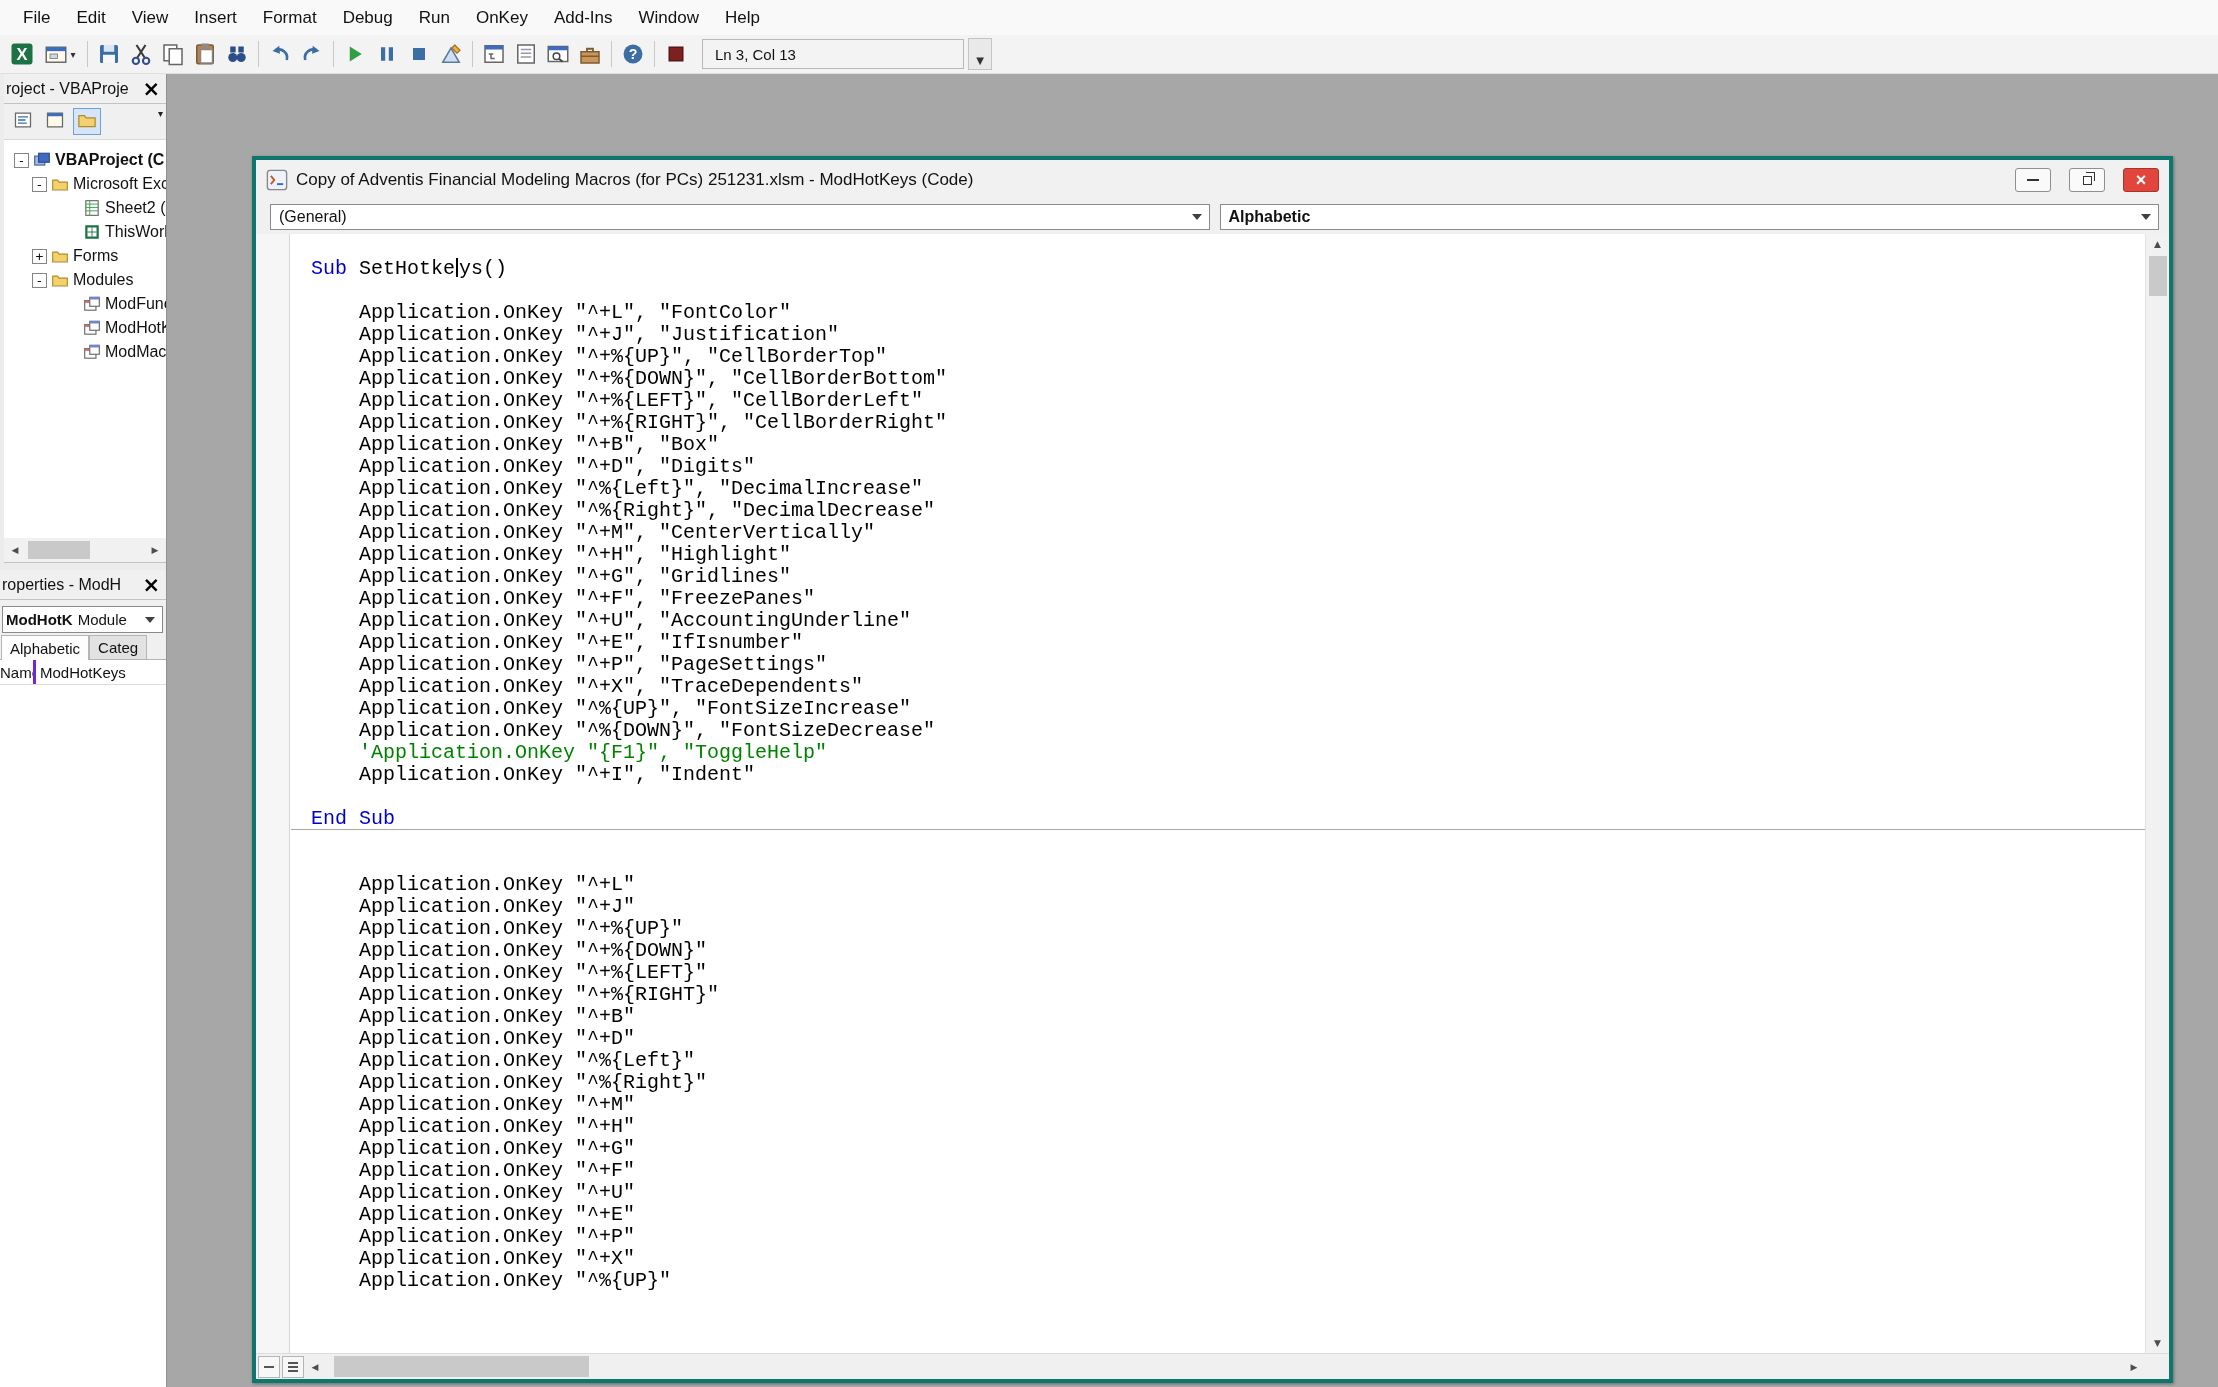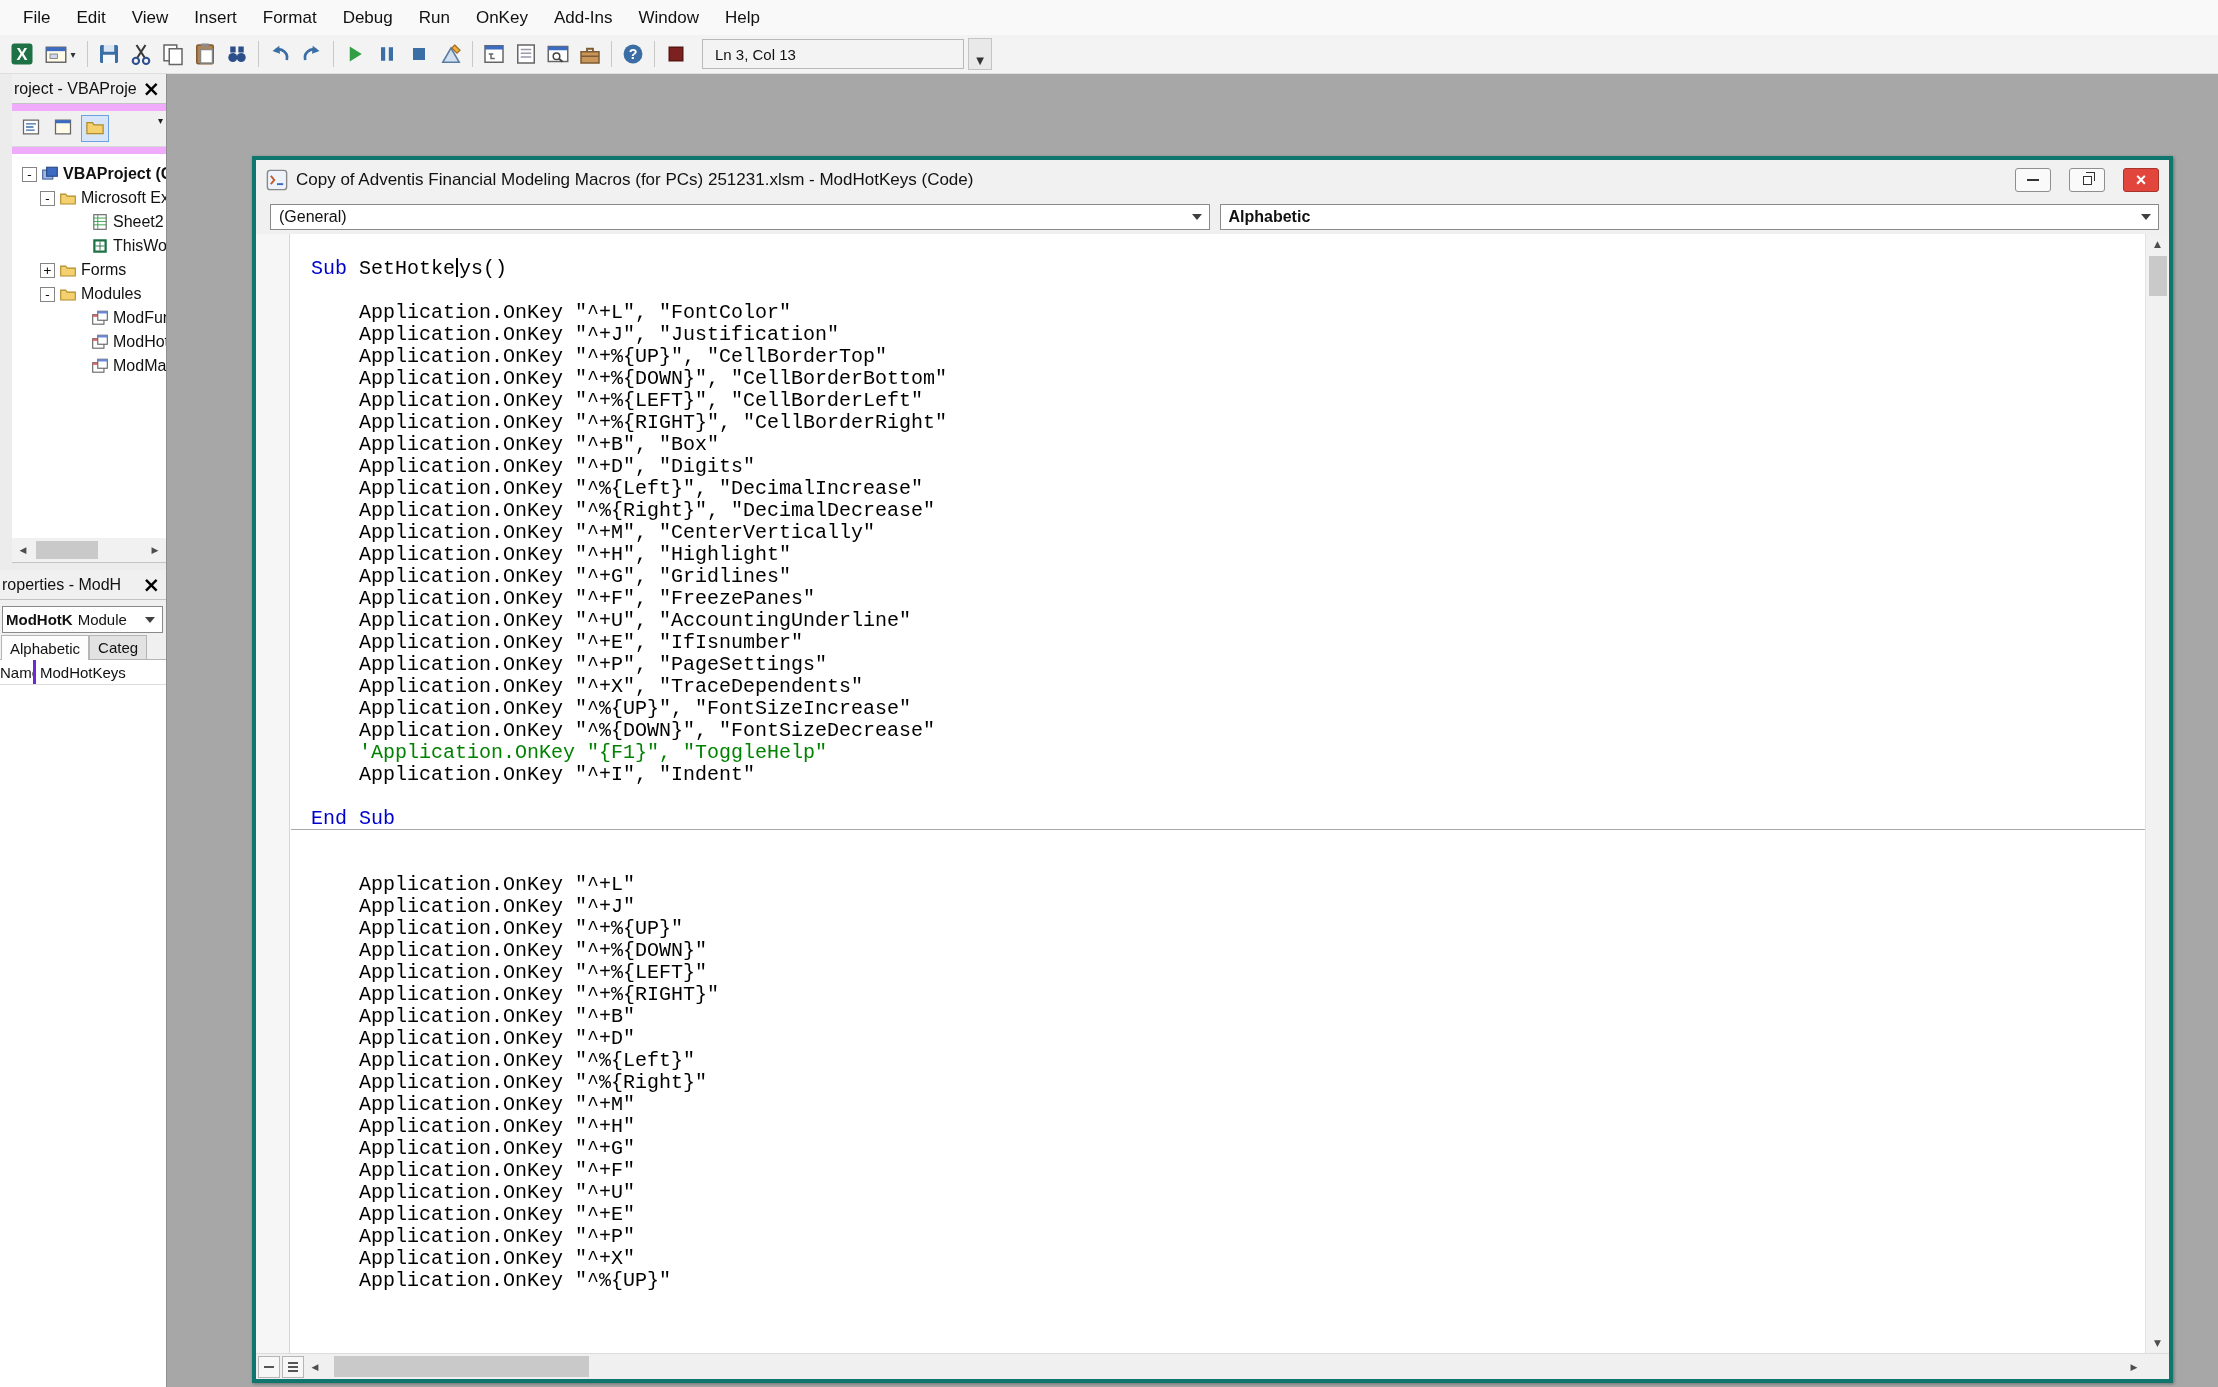--- a/index.html
+++ b/index.html
@@ -28,21 +28,21 @@
                display:flex;align-items:flex-end;justify-content:center;padding-bottom:3px;}
   .tb-overflow .sym{font-size:10px;color:#333;}
 
   
   #left-col{position:absolute;left:0;top:74px;width:167px;bottom:0;background:#ececec;border-right:1px solid #8f8f8f;}
   .panel-header{height:30px;background:#f0f0f0;border-bottom:1px solid #c3c3c3;display:flex;align-items:center;
                 padding:0 4px 0 2px;font-size:16px;white-space:nowrap;overflow:hidden;}
   .panel-title{flex:1;overflow:hidden;}
   .panel-close{font-size:21px;font-weight:bold;line-height:20px;padding:0 2px;color:#000;}
 
-  #project-panel{position:absolute;top:0;left:12px;right:0;height:489px;background:#f0abfc;display:flex;flex-direction:column;gap:7px;}
+  #project-panel{position:absolute;top:0;left:4px;right:0;height:489px;background:#d946ef;display:flex;flex-direction:column;}
   .panel-toolbar{height:36px;display:flex;align-items:center;gap:4px;padding-left:5px;background:#f0f0f0;
                  border-bottom:1px solid #d8d8d8;position:relative;}
   .pt-btn{width:28px;height:27px;display:flex;align-items:center;justify-content:center;border:1px solid transparent;}
   .pt-btn.active{background:#d6e6f8;border:1px solid #6ba1e0;}
   .pt-caret{position:absolute;right:3px;top:4px;font-size:10px;color:#222;}
   .tree-wrap{flex:1;background:#fff;display:flex;flex-direction:column;overflow:hidden;border-bottom:1px solid #c3c3c3;}
   #tree{flex:1;padding-top:8px;overflow:hidden;}
   .tree-row{height:24px;display:flex;align-items:center;gap:4px;font-size:16px;white-space:nowrap;overflow:hidden;}
   .tree-row.bold .tree-label{font-weight:bold;}
   .tree-glyph{width:15px;height:15px;border:1px solid #848484;background:#fff;font-size:13px;line-height:13px;

